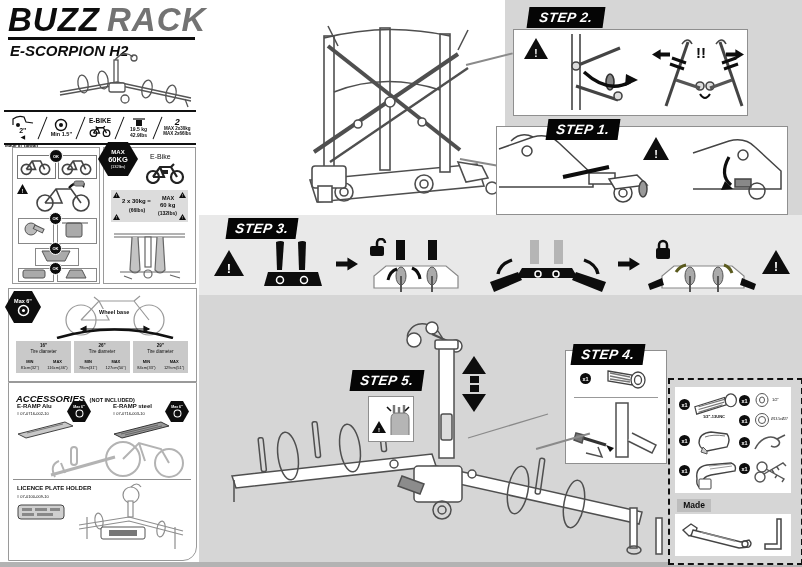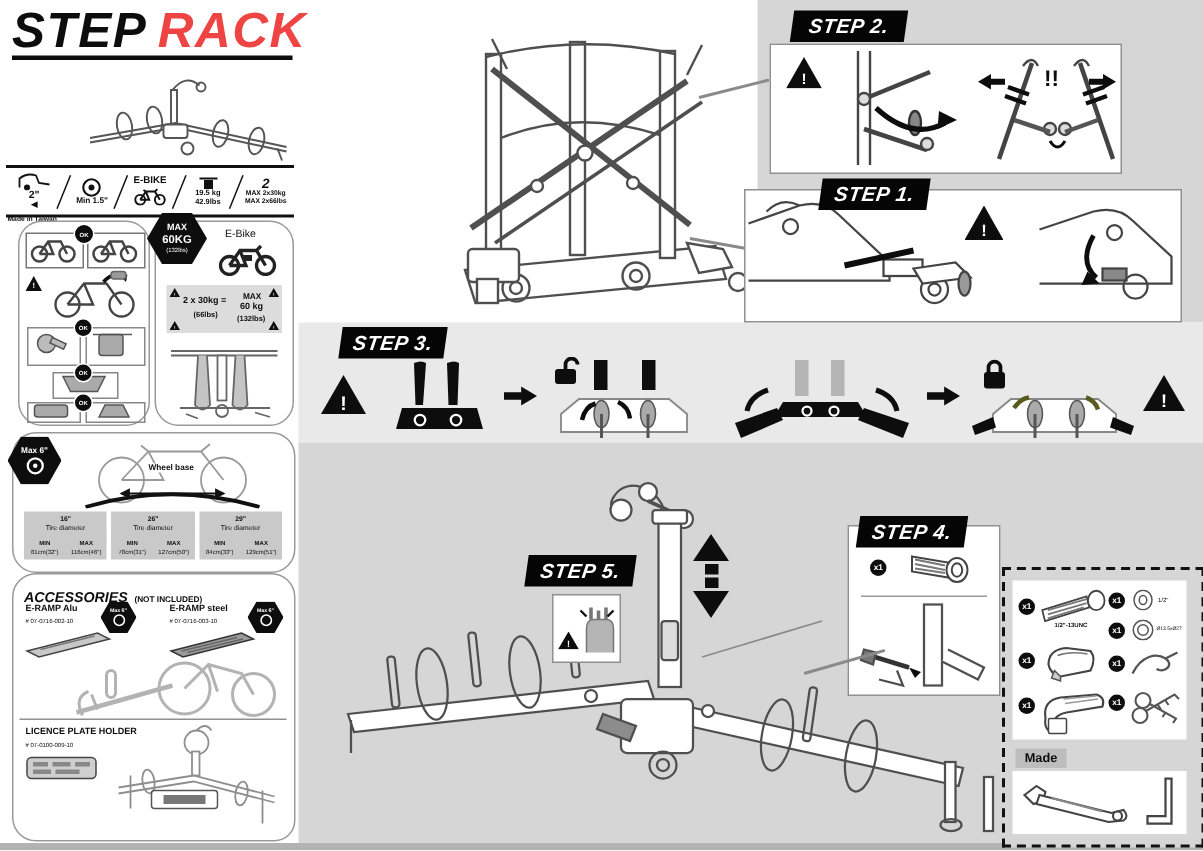--- a/index.html
+++ b/index.html
@@ -6,21 +6,21 @@
   .page{position:relative;width:802px;height:567px;background:#fff;overflow:hidden;
         font-family:"Liberation Sans",sans-serif;color:#0d0d0d;}
   .abs{position:absolute;}
   .b{font-weight:bold;} .i{font-style:italic;}
   
   .bg{position:absolute;background:#d6d6d6;}
   .bg-band{position:absolute;background:#e9e9e9;}
   .bg-strip{position:absolute;background:#b3b3b3;}
   
   .wp{position:absolute;background:#fff;border:1.5px solid #8f8f8f;}
-  .lp{position:absolute;background:#fff;border:1px solid #9a9a9a;border-radius:16px;}
+  .lp{position:absolute;background:#fff;border:1px solid #9a9a9a;border-radius:0;}
   
   .slab{position:absolute;background:#050505;color:#fff;font-weight:bold;font-style:italic;
         font-size:13.5px;line-height:21px;text-align:center;transform:skewX(-8deg);letter-spacing:.5px;z-index:5;}
   
   .wt{position:absolute;background:#0d0d0d;clip-path:polygon(50% 0,100% 100%,0 100%);
       display:flex;align-items:flex-end;justify-content:center;color:#fff;font-weight:bold;}
   
   .ok{position:absolute;background:#0d0d0d;border-radius:50%;color:#fff;font-weight:bold;
       display:flex;align-items:center;justify-content:center;border:1px solid #fff;z-index:4;}
   .x1{position:absolute;background:#0d0d0d;border-radius:50%;color:#fff;font-weight:bold;
@@ -46,23 +46,24 @@
 <body>
 
 <div class="page">
 
   <div class="bg" style="left:505px;top:0;width:297px;height:215px;"></div>
   <div class="bg-band" style="left:199px;top:215px;width:603px;height:80px;"></div>
   <div class="bg" style="left:199px;top:295px;width:603px;height:267px;"></div>
   <div class="bg-strip" style="left:0;top:562px;width:802px;height:5px;"></div>
 
   <div class="abs i b" style="left:8px;top:1px;font-size:33px;letter-spacing:1px;">
-    <span>STEP</span><span style="margin-left:7px;color:#ef4444;font-style:italic;">RACK</span>
+    <span>BUZZ</span><span style="margin-left:7px;color:#737373;font-style:italic;">RACK</span>
   </div>
   <div class="abs" style="left:8px;top:37px;width:187px;height:3px;background:#0d0d0d;"></div>
+  <div class="abs i b" style="left:10px;top:42px;font-size:15px;">E-SCORPION H2</div>
 
   <svg class="abs" style="left:55px;top:50px;" width="142" height="58" viewBox="0 0 142 58">
     <g stroke="#555" stroke-width="1.3" fill="none">
       <path d="M60,10 q9,-11 18,-3"></path>
       <rect x="59" y="10" width="4" height="24" fill="#fff"></rect>
       <circle cx="79" cy="8" r="3"></circle>
       <path d="M5,42 L62,32 L136,48"></path>
       <path d="M5,45 L62,35 L136,51"></path>
       <ellipse cx="28" cy="34" rx="5" ry="9" transform="rotate(-10 28 34)"></ellipse>
       <ellipse cx="48" cy="30" rx="5" ry="9" transform="rotate(-10 48 30)"></ellipse>

